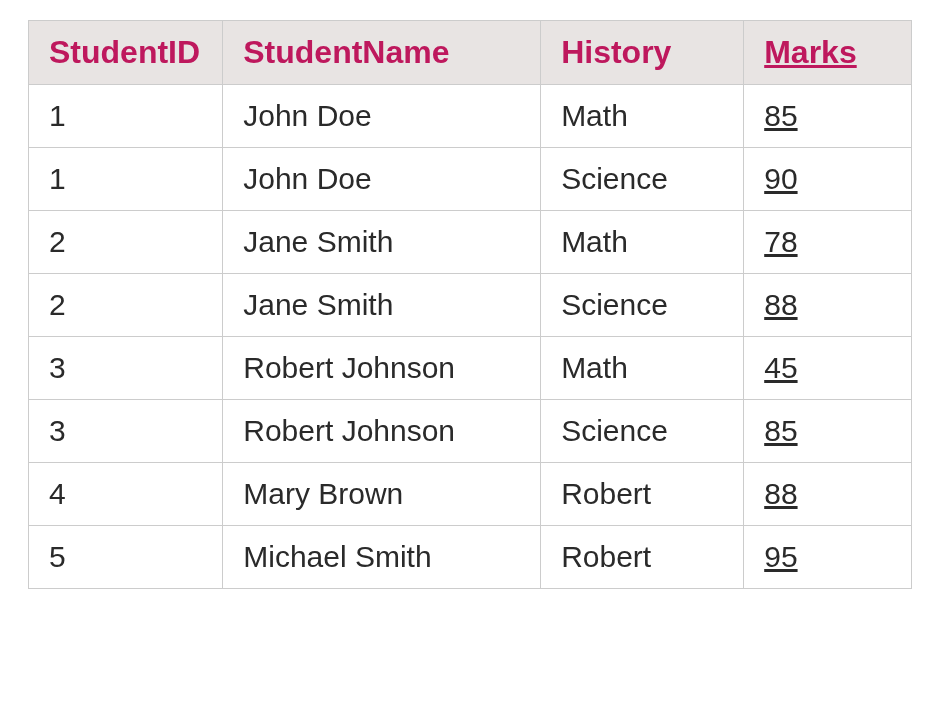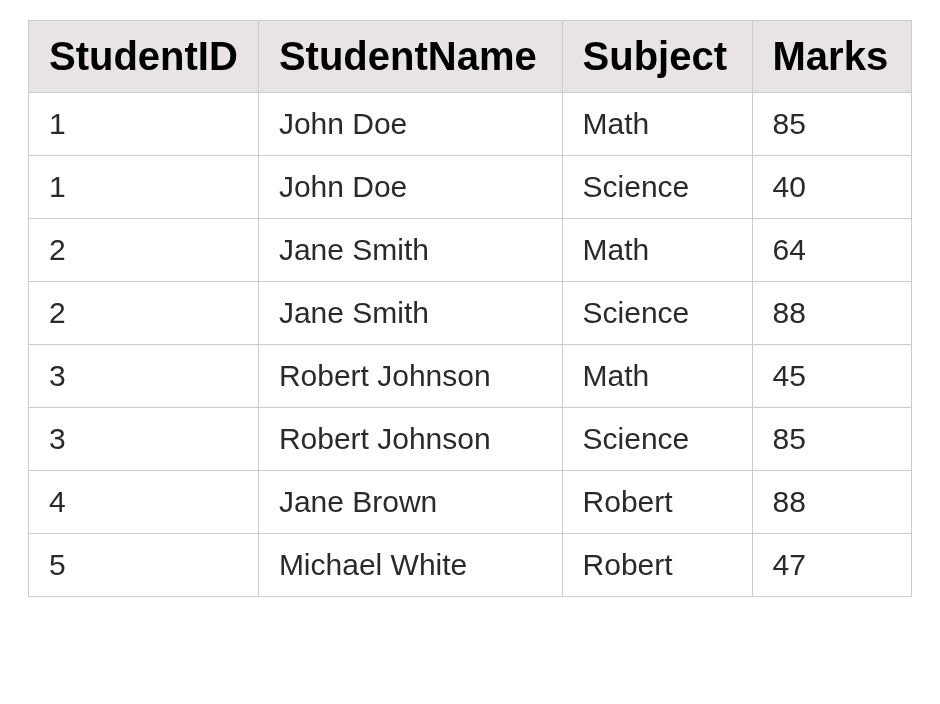--- a/index.html
+++ b/index.html
@@ -15,67 +15,67 @@
       padding: 20px 28px;
     }
     table {
       border-collapse: collapse;
       width: 100%;
     }
     th {
       background: #e8e4e3;
       text-align: left;
       font-weight: 700;
-      font-size: 40px;
-      color: #000000;
+      font-size: 32px;
+      color: #be185d;
       padding: 13px 20px;
       border: 1px solid #cccccc;
     }
     td {
       font-size: 30px;
       color: #2a2a2a;
       padding: 14px 20px;
       border: 1px solid #cccccc;
       background: #ffffff;
     }
     th:nth-child(1), td:nth-child(1) { width: 22%; }
     th:nth-child(2), td:nth-child(2) { width: 36%; }
     th:nth-child(3), td:nth-child(3) { width: 23%; }
-    th:nth-child(4), td:nth-child(4) { width: 19%; }
+    th:nth-child(4), td:nth-child(4) { width: 19%; text-decoration: underline; }
   </style>
 </head>
 <body>
 
 <table>
   <thead>
     <tr>
       <th>StudentID</th>
       <th>StudentName</th>
-      <th>Subject</th>
+      <th>History</th>
       <th>Marks</th>
     </tr>
   </thead>
   <tbody>
     <tr>
       <td>1</td>
       <td>John Doe</td>
       <td>Math</td>
       <td>85</td>
     </tr>
     <tr>
       <td>1</td>
       <td>John Doe</td>
       <td>Science</td>
-      <td>40</td>
+      <td>90</td>
     </tr>
     <tr>
       <td>2</td>
       <td>Jane Smith</td>
       <td>Math</td>
-      <td>64</td>
+      <td>78</td>
     </tr>
     <tr>
       <td>2</td>
       <td>Jane Smith</td>
       <td>Science</td>
       <td>88</td>
     </tr>
     <tr>
       <td>3</td>
       <td>Robert Johnson</td>
@@ -83,24 +83,24 @@
       <td>45</td>
     </tr>
     <tr>
       <td>3</td>
       <td>Robert Johnson</td>
       <td>Science</td>
       <td>85</td>
     </tr>
     <tr>
       <td>4</td>
-      <td>Jane Brown</td>
+      <td>Mary Brown</td>
       <td>Robert</td>
       <td>88</td>
     </tr>
     <tr>
       <td>5</td>
-      <td>Michael White</td>
+      <td>Michael Smith</td>
       <td>Robert</td>
-      <td>47</td>
+      <td>95</td>
     </tr>
   </tbody>
 </table>
 
 </body></html>

